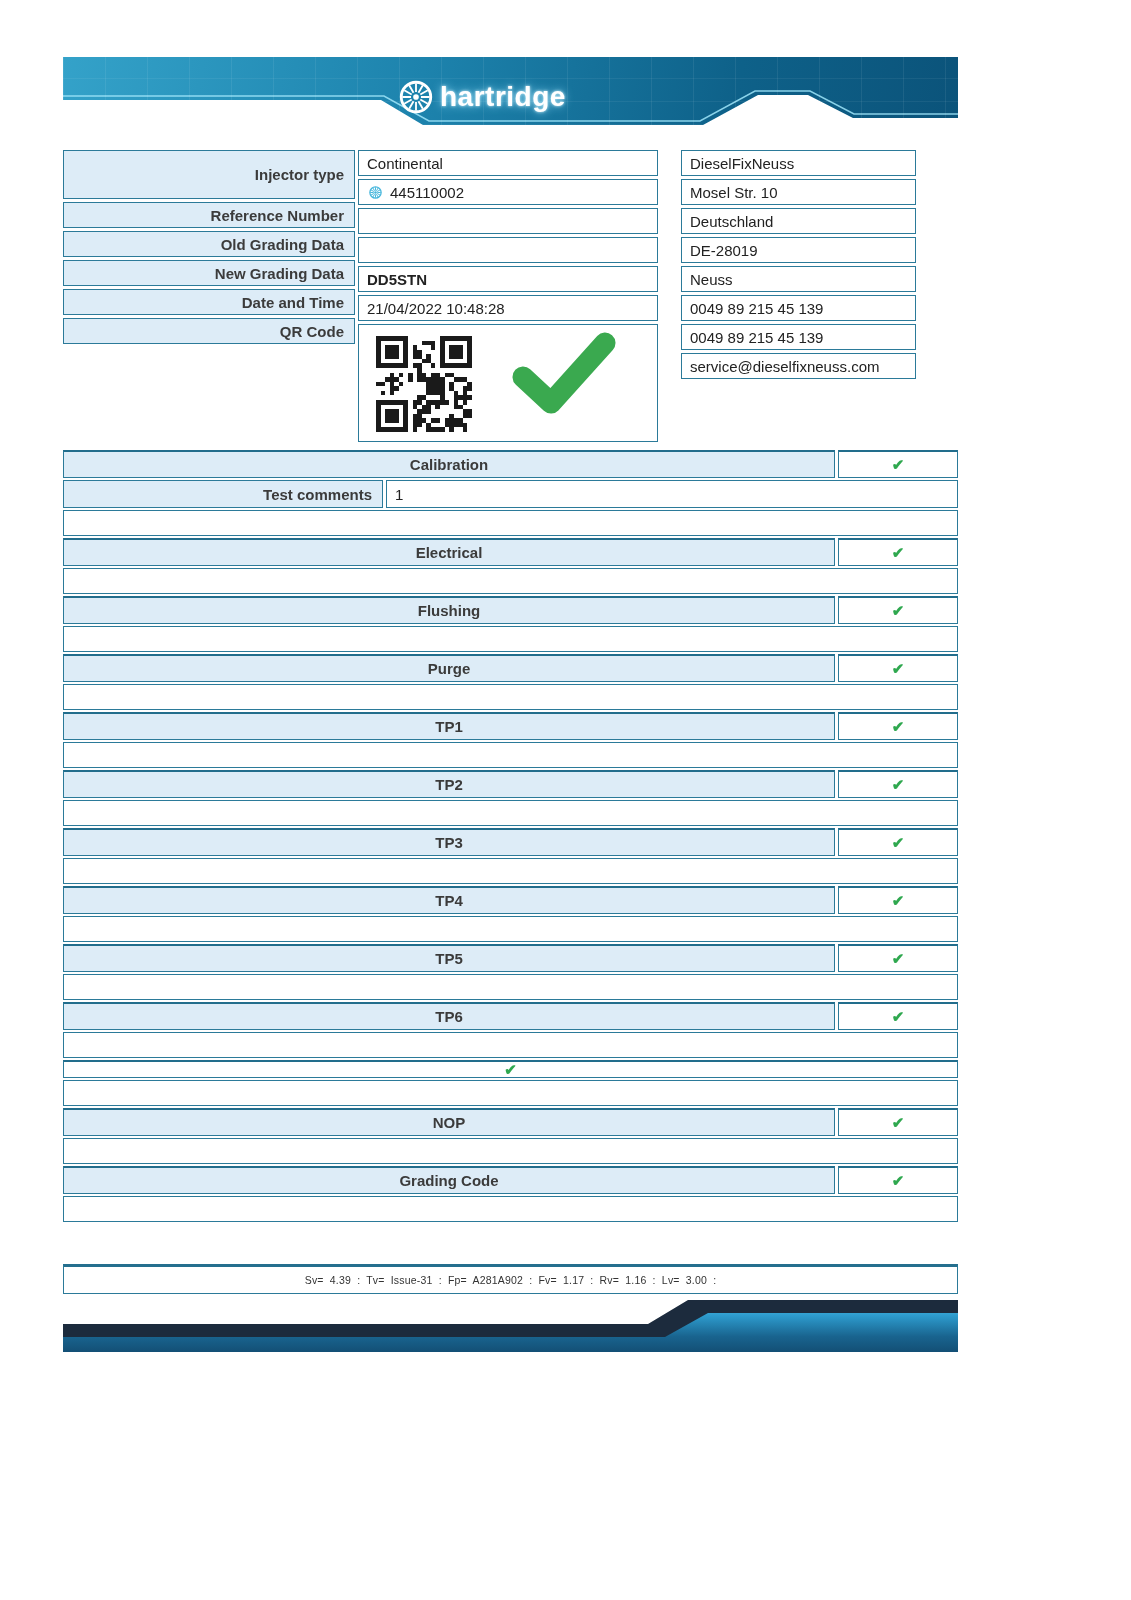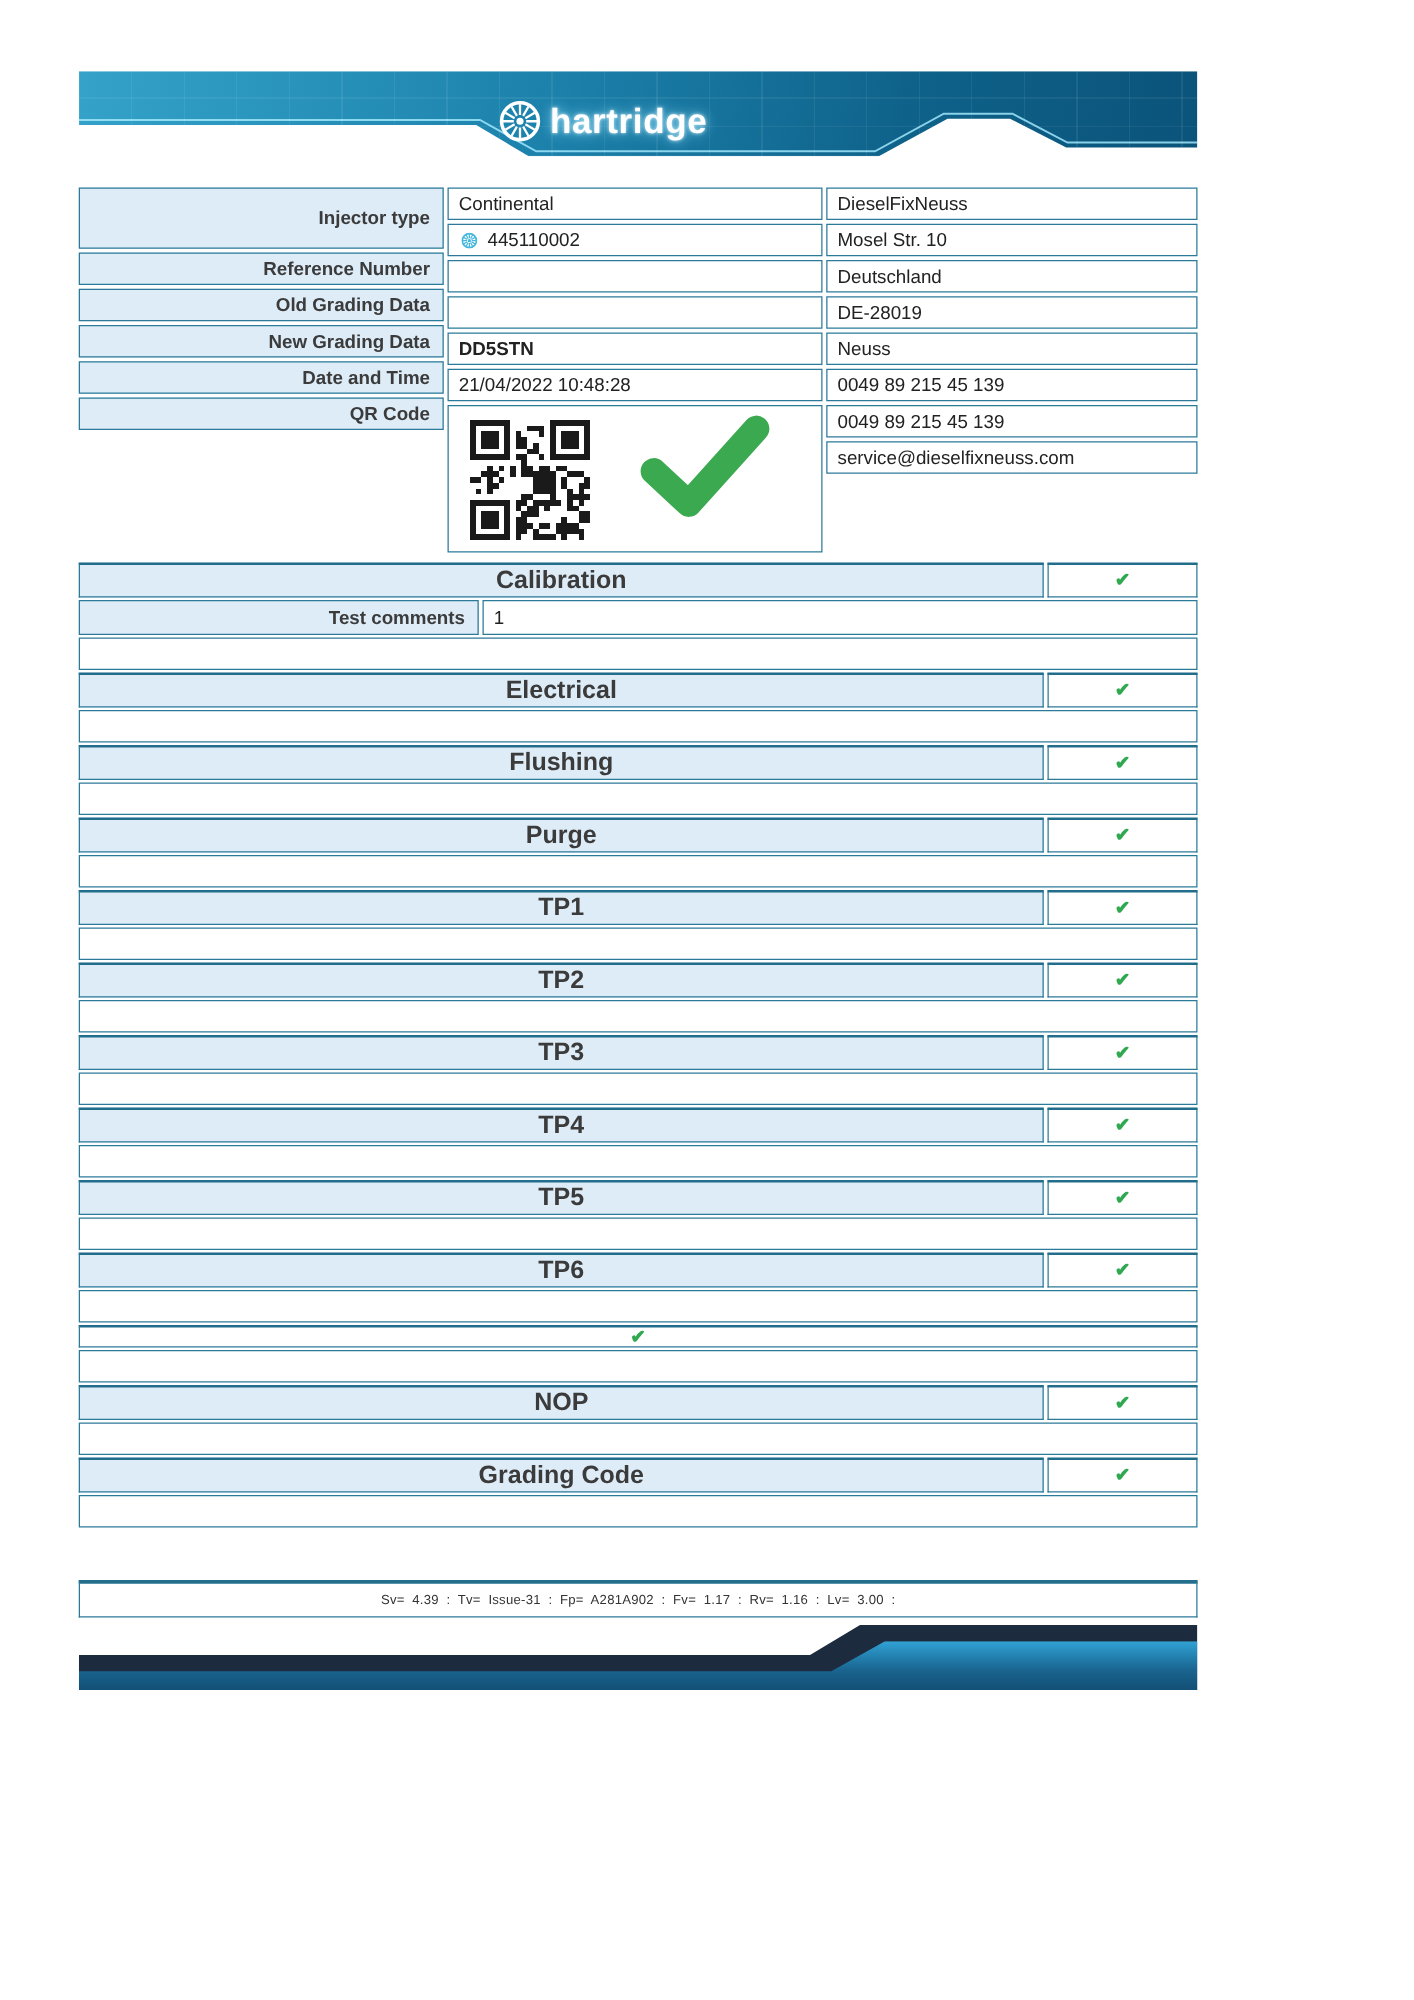--- a/index.html
+++ b/index.html
@@ -16,36 +16,36 @@
   .logo{position:absolute;left:336px;top:25px;display:flex;align-items:center;gap:7px;z-index:3;}
   .logo-text{font-size:28px;font-weight:bold;color:#fff;letter-spacing:.5px;
     text-shadow:0 0 10px rgba(150,228,255,.95),0 0 3px rgba(255,255,255,.9);}
   .wheel{display:block;}
 
   
   .info{position:absolute;left:63px;top:150px;width:895px;height:295px;}
   .col{position:absolute;top:0;display:flex;flex-direction:column;gap:3px;}
   .col-labels{left:0;width:292px;}
   .col-mid{left:295px;width:300px;}
-  .col-right{left:598px;width:297px;}
+  .col-right{left:618px;width:235px;}
   .cell{box-sizing:border-box;border:1px solid #2b7a99;font-size:15px;display:flex;align-items:center;height:26px;background:#fff;color:#222;}
   .lbl{background:#ddecf7;justify-content:flex-end;text-align:right;padding-right:10px;font-weight:bold;color:#3b3b3b;}
   .h2{height:49px;}
   .hq{height:118px;position:relative;}
   .val{padding-left:8px;}
   .bold{font-weight:bold;}
   .pn-icon{margin:0 8px 0 2px;display:block;flex:0 0 auto;}
   .qr{position:absolute;left:17px;top:11px;}
   .bigcheck{position:absolute;left:150px;top:6px;}
 
   
   .results{position:absolute;left:63px;top:450px;width:895px;display:flex;flex-direction:column;gap:2px;}
   .rrow{display:flex;gap:3px;}
   .sec-title{box-sizing:border-box;width:772px;height:28px;background:#ddecf7;border:1px solid #2b7a99;border-top:2px solid #226d8c;
-    display:flex;align-items:center;justify-content:center;font-weight:bold;font-size:20px;color:#3b3b3b;}
+    display:flex;align-items:center;justify-content:center;font-weight:bold;font-size:15px;color:#3b3b3b;}
   .sec-check{box-sizing:border-box;flex:1;border:1px solid #2b7a99;border-top:2px solid #226d8c;background:#fff;
     display:flex;align-items:center;justify-content:center;}
   .sec-check span{color:#2fa84f;font-size:15px;font-weight:bold;line-height:1;}
   .spacer{box-sizing:border-box;height:26px;border:1px solid #2b7a99;background:#fff;}
   .comments-label{box-sizing:border-box;width:320px;height:28px;background:#ddecf7;border:1px solid #2b7a99;
     display:flex;align-items:center;justify-content:flex-end;padding-right:10px;font-weight:bold;font-size:15px;color:#3b3b3b;}
   .comments-value{box-sizing:border-box;flex:1;height:28px;background:#fff;border:1px solid #2b7a99;
     display:flex;align-items:center;padding-left:8px;font-size:15px;color:#222;}
   .status-row{box-sizing:border-box;height:30px;border:1px solid #2b7a99;border-top:3px solid #256f8e;background:#fff;
     display:flex;align-items:center;justify-content:center;font-size:10.5px;color:#333;word-spacing:3px;letter-spacing:.2px;margin-top:40px;}

